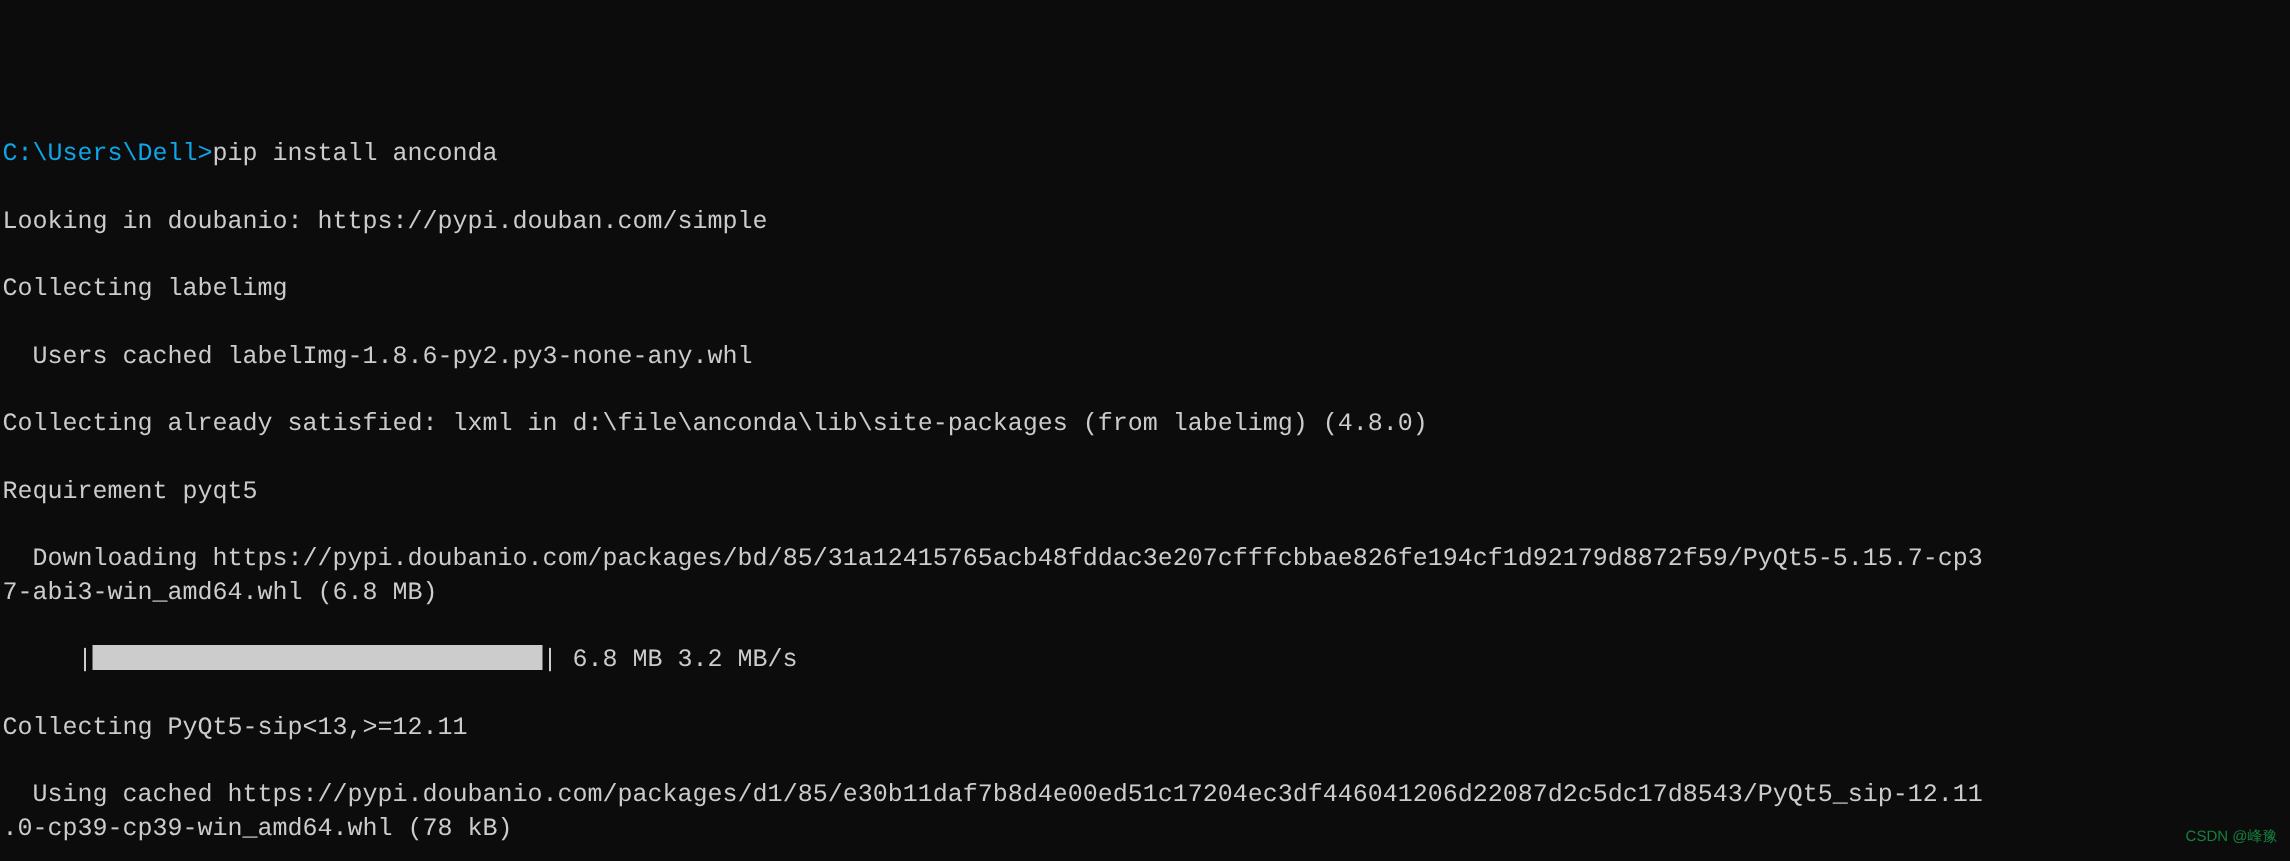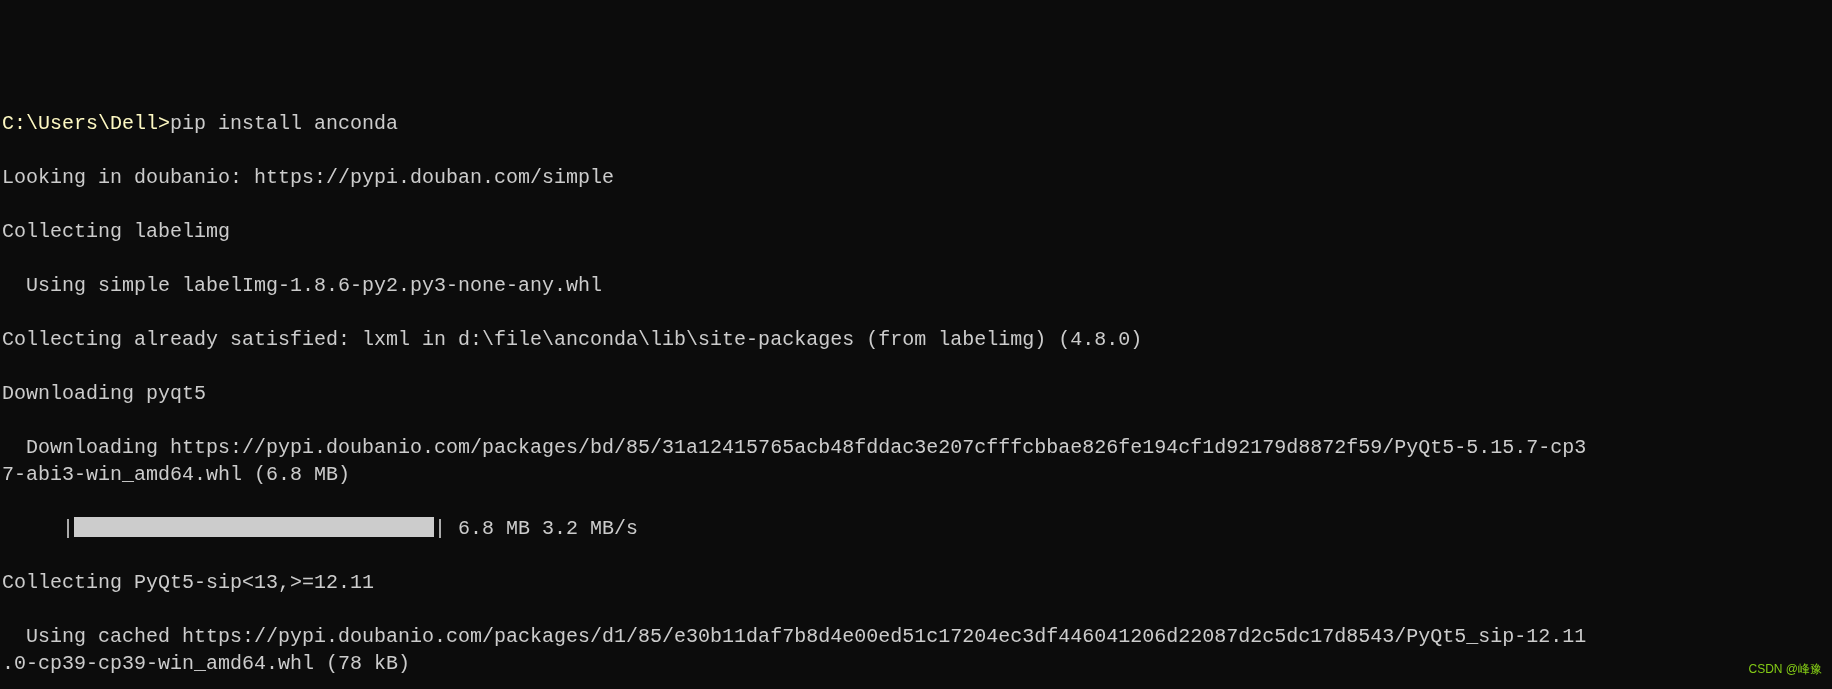--- a/index.html
+++ b/index.html
@@ -17,50 +17,50 @@
     height: 689px;
     overflow: hidden;
     white-space: pre;
     padding: 2px 0 0 2px;
     position: relative;
   }
   .line {
     white-space: pre;
   }
   .prompt {
-    color: #fef9c3;
+    color: #0ea5e9;
   }
   .progress-bar {
     display: inline-block;
     background: #cccccc;
     height: 20px;
     width: 360px;
     vertical-align: middle;
     margin-top: -3px;
   }
   .watermark {
     position: absolute;
     right: 10px;
     bottom: 6px;
     font-size: 12px;
-    color: #84cc16;
+    color: #15803d;
     font-family: sans-serif;
   }
 </style>
 </head>
 <body>
 
 
 
 <div class="line"><span class="prompt">C:\Users\Dell&gt;</span><span>pip install anconda</span></div>
 <div class="line">Looking in doubanio: https://pypi.douban.com/simple</div>
 <div class="line">Collecting labelimg</div>
-<div class="line">  Using simple labelImg-1.8.6-py2.py3-none-any.whl</div>
+<div class="line">  Users cached labelImg-1.8.6-py2.py3-none-any.whl</div>
 <div class="line">Collecting already satisfied: lxml in d:\file\anconda\lib\site-packages (from labelimg) (4.8.0)</div>
-<div class="line">Downloading pyqt5</div>
+<div class="line">Requirement pyqt5</div>
 <div class="line">  Downloading https://pypi.doubanio.com/packages/bd/85/31a12415765acb48fddac3e207cfffcbbae826fe194cf1d92179d8872f59/PyQt5-5.15.7-cp3
 7-abi3-win_amd64.whl (6.8 MB)</div>
 <div class="line"><span>     |</span><span class="progress-bar"></span><span>| 6.8 MB 3.2 MB/s</span></div>
 <div class="line">Collecting PyQt5-sip&lt;13,&gt;=12.11</div>
 <div class="line">  Using cached https://pypi.doubanio.com/packages/d1/85/e30b11daf7b8d4e00ed51c17204ec3df446041206d22087d2c5dc17d8543/PyQt5_sip-12.11
 .0-cp39-cp39-win_amd64.whl (78 kB)</div>
 
 
 
 

